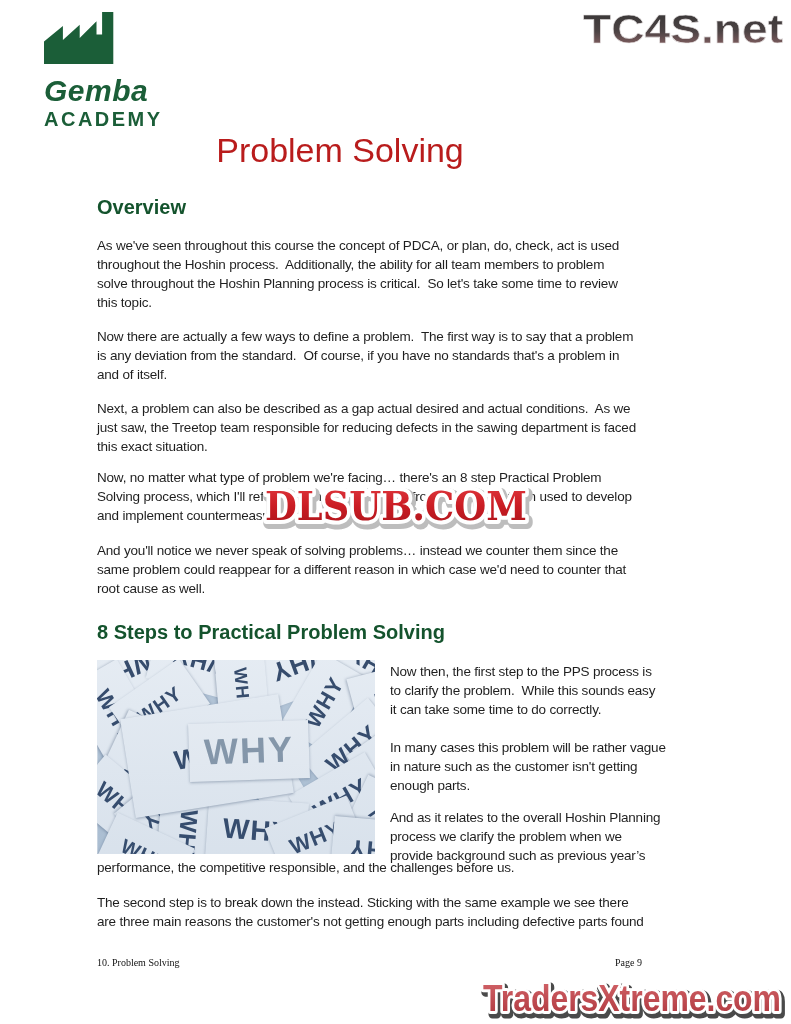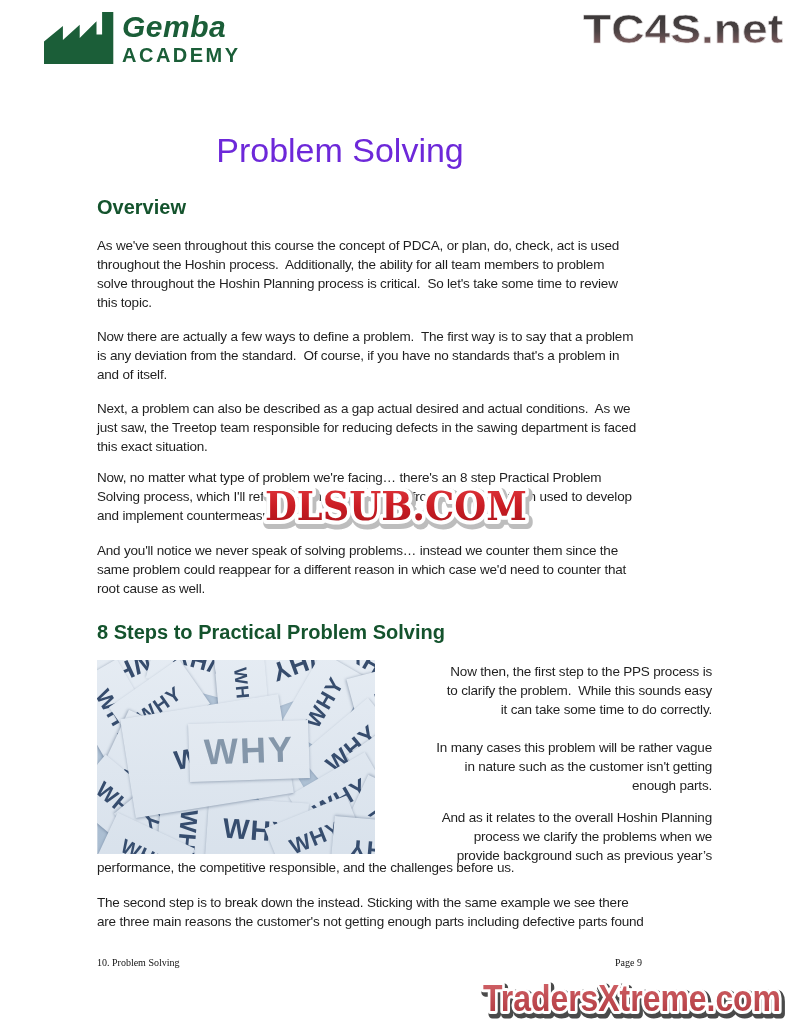--- a/index.html
+++ b/index.html
@@ -1,36 +1,36 @@
 <!DOCTYPE html>
 <html><head>
 <meta charset="utf-8">
 <style>
   html,body{margin:0;padding:0;background:#fff;}
   .page{position:relative;width:791px;height:1024px;background:#ffffff;overflow:hidden;
         font-family:"Liberation Sans",sans-serif;color:#1a1a1a;}
   .abs{position:absolute;}
   
-  .logo{left:44px;top:12px;display:flex;align-items:flex-start;gap:8px;}
+  .logo{left:44px;top:12px;display:flex;align-items:flex-start;gap:8px;flex-direction:column;}
   .logo-text{display:flex;flex-direction:column;line-height:1;}
   .logo-brand{font-size:30px;font-weight:bold;font-style:italic;color:#1b5e38;letter-spacing:.5px;}
   .logo-sub{font-size:20px;font-weight:bold;color:#1b5e38;letter-spacing:2.5px;margin-top:3px;}
   
-  .title{left:0;top:131px;width:680px;text-align:center;font-size:34px;font-weight:400;color:#6d28d9;}
+  .title{left:0;top:131px;width:680px;text-align:center;font-size:34px;font-weight:400;color:#b91c1c;}
   .h-green{font-size:20px;font-weight:bold;color:#14532d;}
   .h-overview{left:97px;top:196px;}
   .h-steps{left:97px;top:621px;}
   
   .para{font-size:13.5px;letter-spacing:-0.2px;line-height:19px;white-space:pre-wrap;width:622px;color:#1f1f1f;}
   .p1{left:97px;top:236px;}
   .p2{left:97px;top:327px;}
   .p3{left:97px;top:399px;}
   .p4{left:97px;top:468px;}
   .p5{left:97px;top:541px;}
-  .beside{width:322px;text-align:right;}
+  .beside{width:322px;}
   .b1{left:390px;top:662px;}
   .b2{left:390px;top:738px;}
   .b3{left:390px;top:808px;}
   .contin{left:97px;top:858px;}
   .psecond{left:97px;top:893px;}
   
   .footer{font-family:"Liberation Serif",serif;font-size:10px;color:#111;}
   .f-left{left:97px;top:957px;}
   .f-right{left:615px;top:957px;}
   
@@ -140,21 +140,21 @@
       <div class="tile" style="left: 235px; top: 160px; width: 92px; height: 60px; transform: rotate(185deg); font-size: 24px;">WHY</div>
     </div>
 
   <div class="abs para beside b1">Now then, the first step to the PPS process is
 to clarify the problem.  While this sounds easy
 it can take some time to do correctly.</div>
   <div class="abs para beside b2">In many cases this problem will be rather vague
 in nature such as the customer isn't getting
 enough parts.</div>
   <div class="abs para beside b3">And as it relates to the overall Hoshin Planning
-process we clarify the problems when we
+process we clarify the problem when we
 provide background such as previous year’s</div>
   <div class="abs para contin">performance, the competitive responsible, and the challenges before us.</div>
   <div class="abs para psecond">The second step is to break down the instead. Sticking with the same example we see there
 are three main reasons the customer's not getting enough parts including defective parts found</div>
 
   <div class="abs footer f-left">10. Problem Solving</div>
   <div class="abs footer f-right">Page 9</div>
 
   <div class="abs traders">
     <svg width="316" height="46" viewBox="0 0 316 46">

